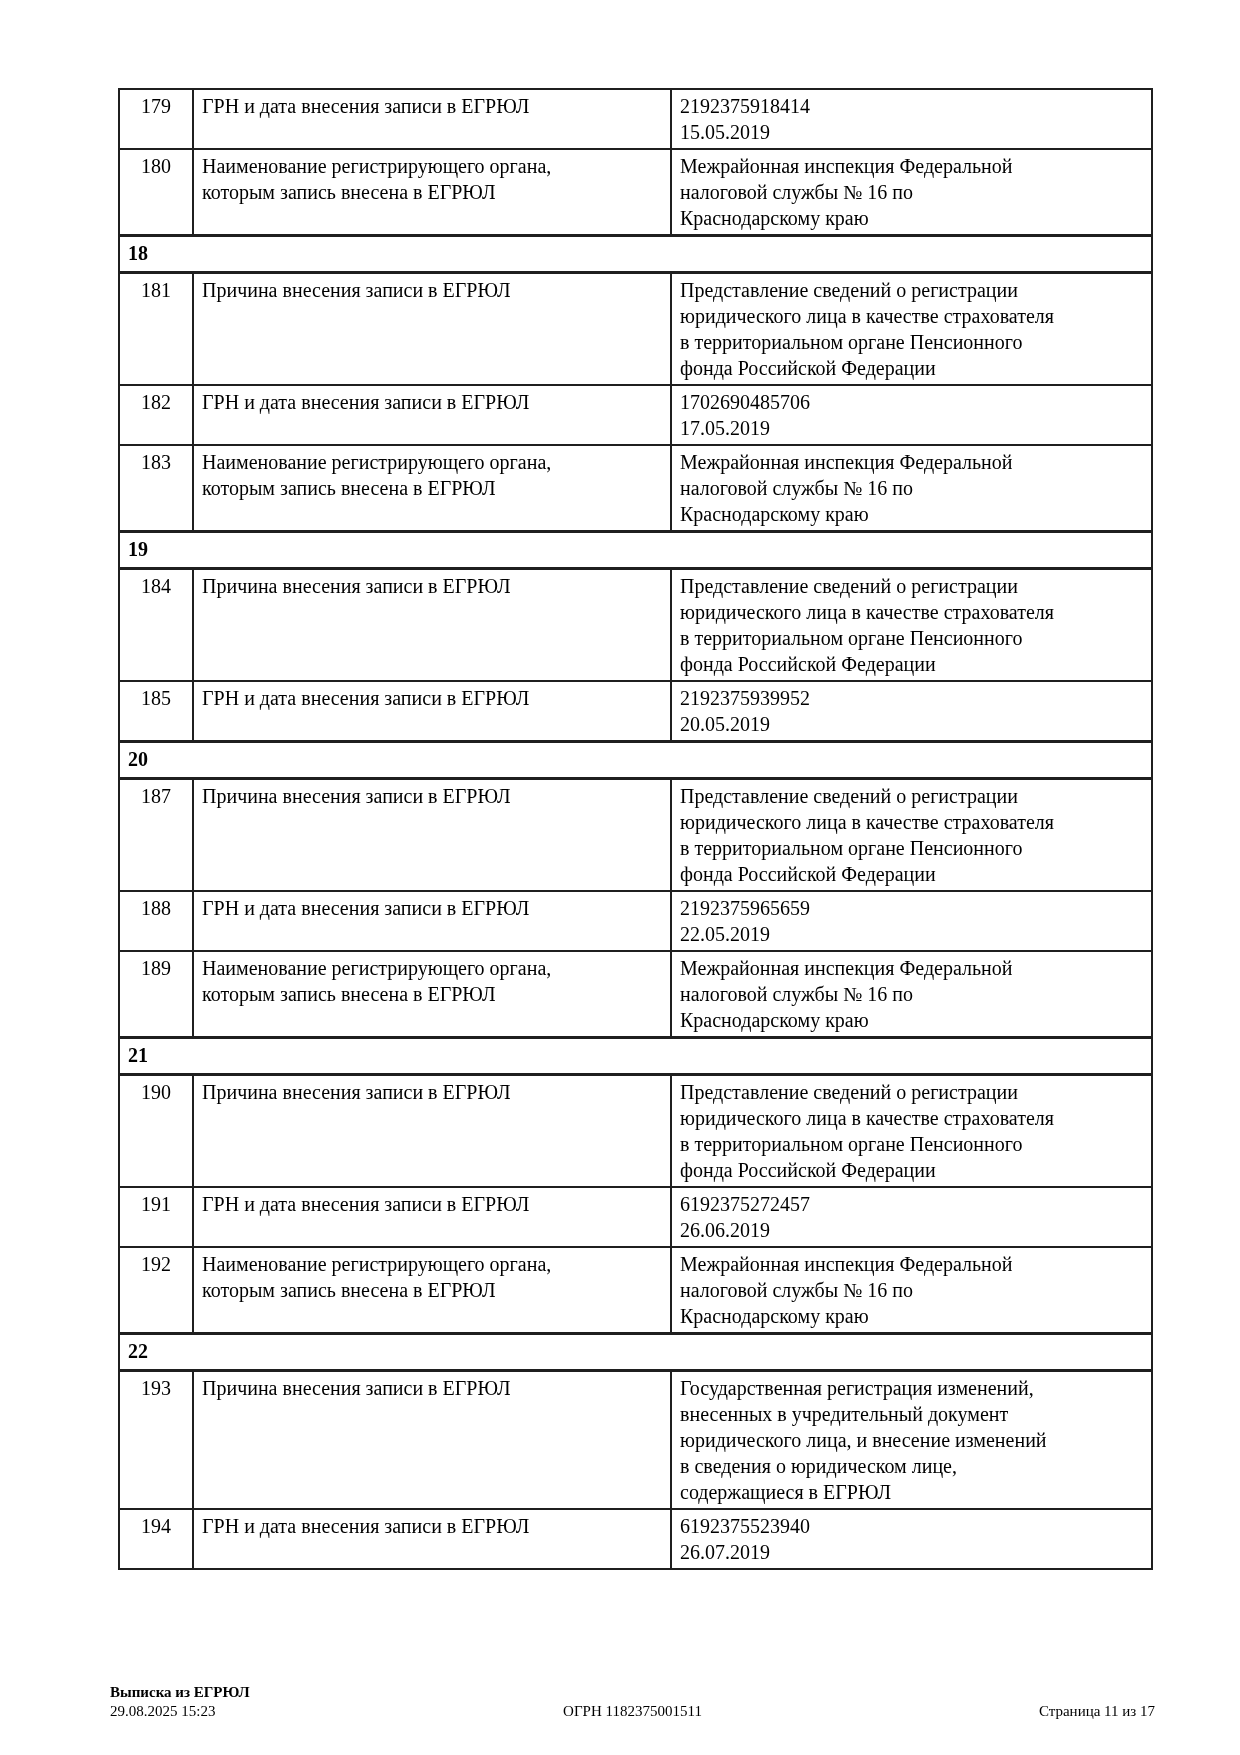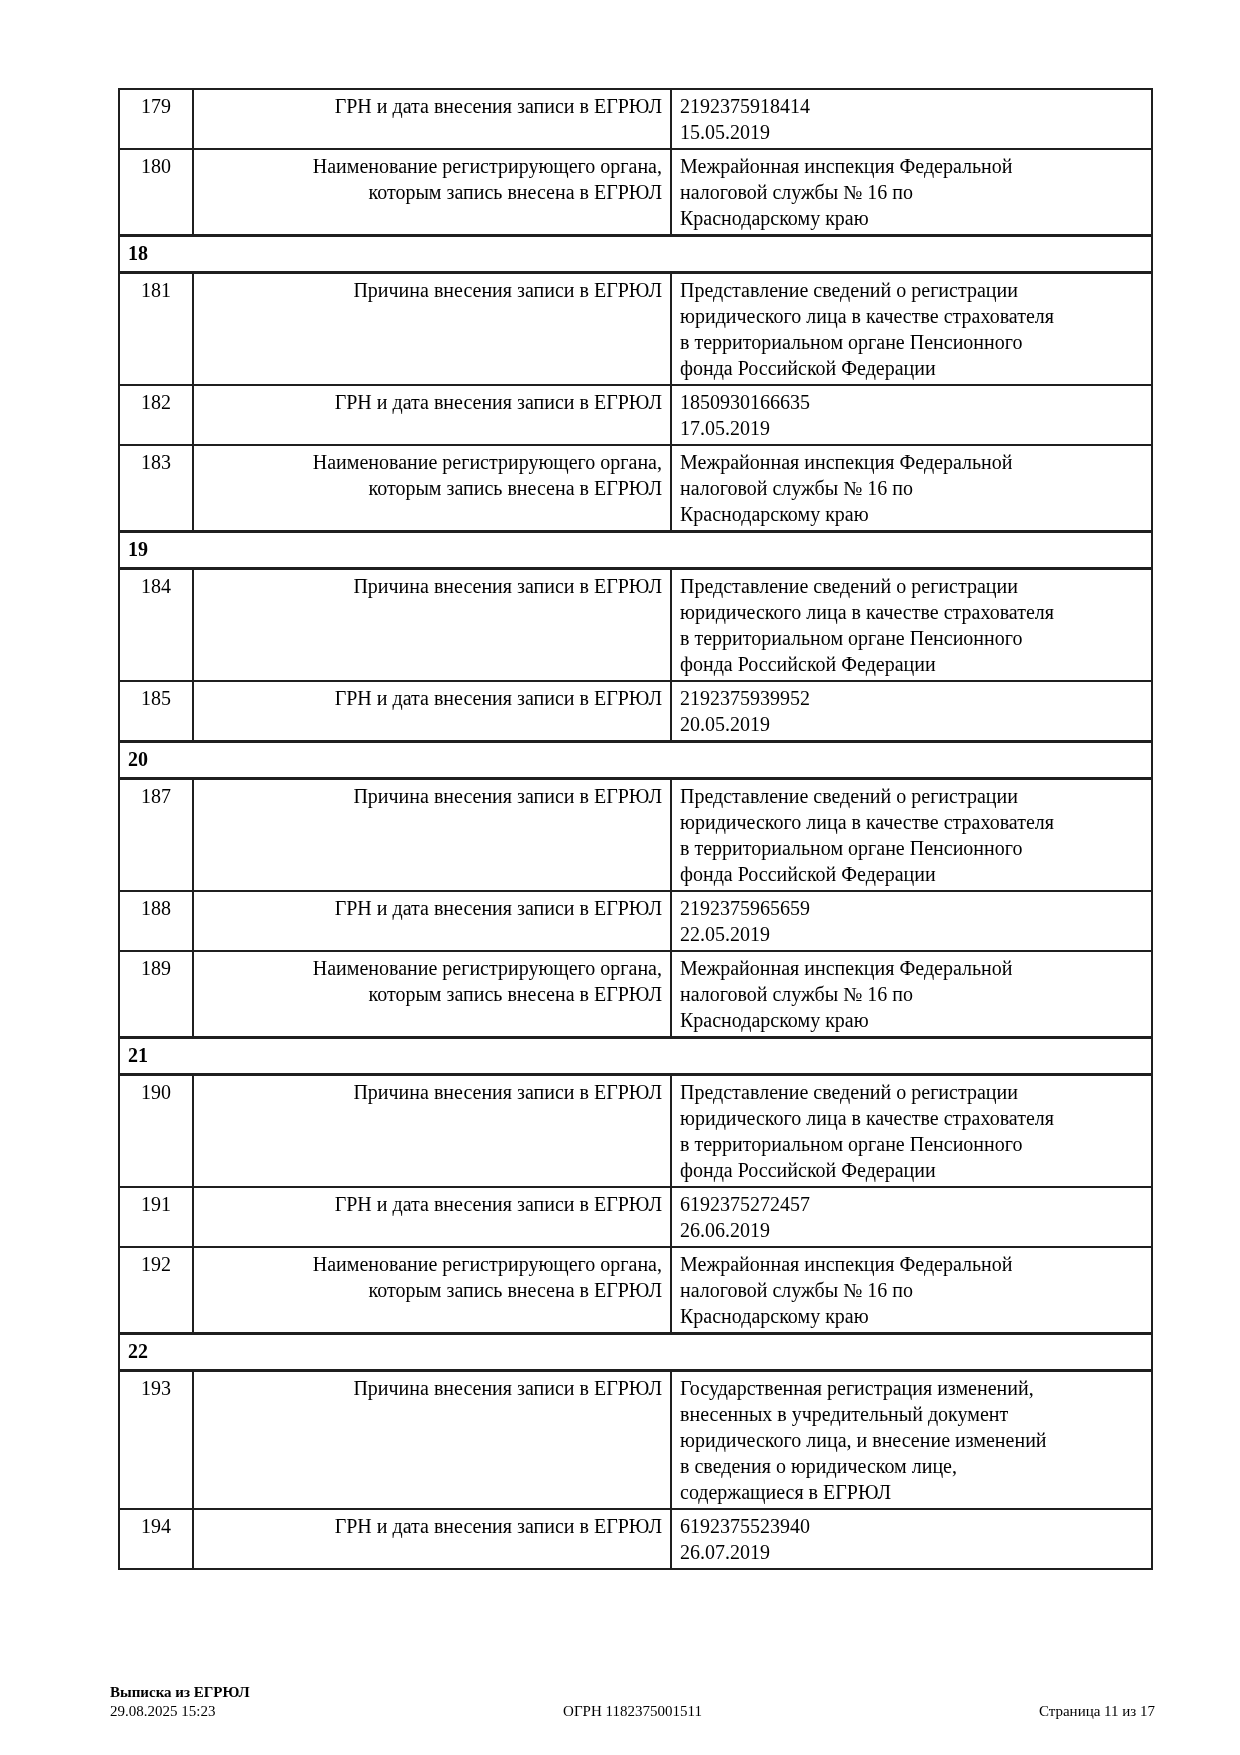--- a/index.html
+++ b/index.html
@@ -30,21 +30,21 @@
     font-size: 20px;
     line-height: 26px;
     padding: 3px 8px;
     overflow: hidden;
   }
   td.c-num {
     text-align: center;
     padding-left: 2px;
     padding-right: 2px;
   }
-  td.c-label { padding-left: 6px; text-align: right; }
+  td.c-label { padding-left: 6px; }
   td.c-value { padding-left: 8px; }
   tr.section-row td {
     text-align: left;
     font-weight: bold;
     border-top-width: 3px;
     border-bottom-width: 3px;
     padding-top: 3px;
     padding-bottom: 5px;
   }
   .footer {
@@ -123,21 +123,21 @@
             <div>в территориальном органе Пенсионного</div>
             <div>фонда Российской Федерации</div>
           </td>
         </tr>
         <tr>
           <td class="c-num">182</td>
           <td class="c-label">
             <div>ГРН и дата внесения записи в ЕГРЮЛ</div>
           </td>
           <td class="c-value">
-            <div>1850930166635</div>
+            <div>1702690485706</div>
             <div>17.05.2019</div>
           </td>
         </tr>
         <tr>
           <td class="c-num">183</td>
           <td class="c-label">
             <div>Наименование регистрирующего органа,</div>
             <div>которым запись внесена в ЕГРЮЛ</div>
           </td>
           <td class="c-value">

